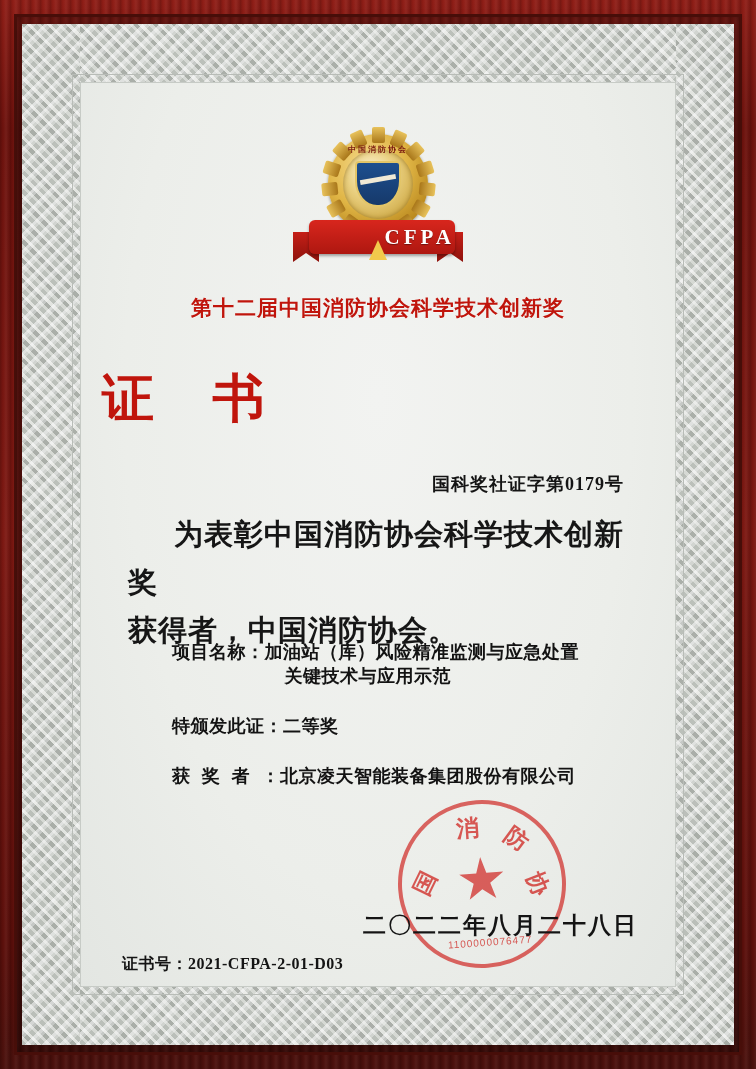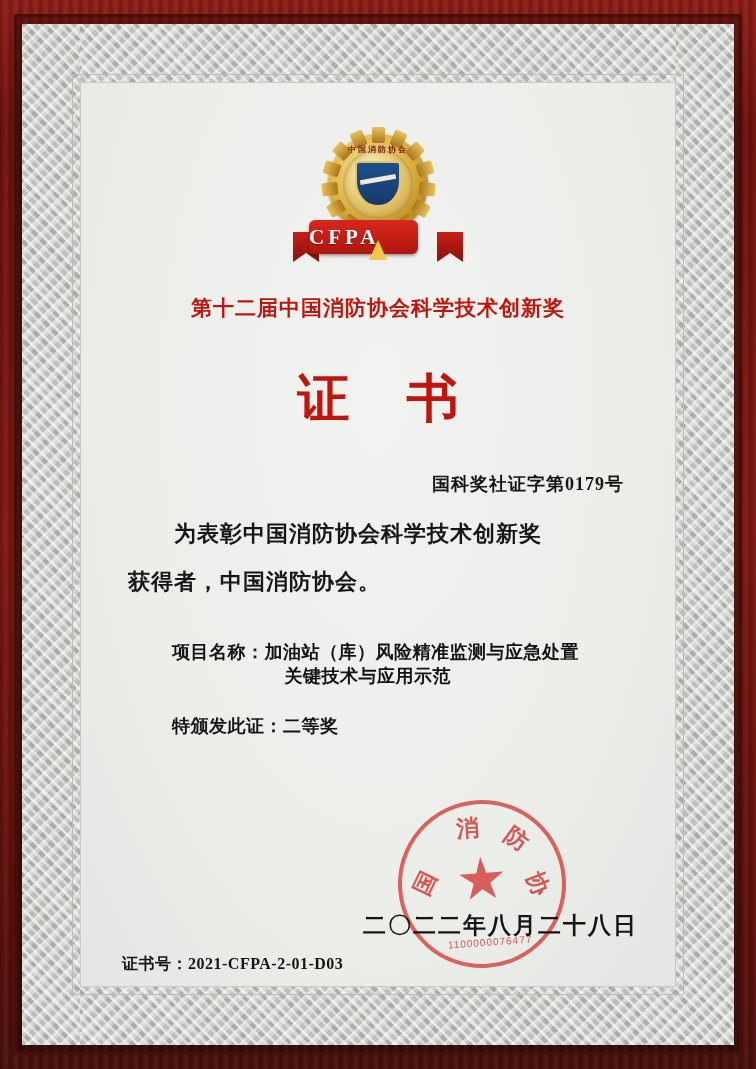--- a/index.html
+++ b/index.html
@@ -162,28 +162,28 @@
     font-size: 8px;
     letter-spacing: 2px;
     color: #7a1a10;
     font-weight: bold;
     font-family: "Liberation Sans", "DejaVu Sans", sans-serif;
   }
   .emblem-ribbon {
     position: absolute;
     left: 16px;
     top: 86px;
-    width: 109px;
+    width: 146px;
     height: 34px;
     background: linear-gradient(180deg, #d8261d 0%, #ae1710 100%);
     border-radius: 6px;
     box-shadow: 0 2px 3px rgba(0,0,0,0.35);
     display: flex;
     align-items: center;
-    justify-content: flex-start;
+    justify-content: flex-end;
   }
   .emblem-ribbon span {
     color: #fff;
     font-weight: bold;
     font-size: 21px;
     letter-spacing: 4px;
     font-family: "Liberation Serif", serif;
     text-shadow: 0 1px 1px rgba(0,0,0,0.4);
   }
   .ribbon-tail-l, .ribbon-tail-r {
@@ -214,45 +214,44 @@
     font-size: 21px;
     font-weight: bold;
     letter-spacing: 1px;
     font-family: "DejaVu Serif", "Liberation Serif", serif;
     text-shadow: 0 1px 0 rgba(255,255,255,0.4);
   }
   .sub-title {
     position: absolute;
     left: 0; right: 0;
     top: 282px;
-    text-align: center;
     color: #c0150c;
     font-size: 52px;
     font-weight: bold;
     letter-spacing: 22px;
     text-indent: 22px;
-    font-family: Liberation Serif, serif;
+    font-family: Liberation Sans, sans-serif;
   }
 
   .cert-no-line {
     position: absolute;
     right: 52px;
     top: 390px;
     font-size: 18px;
     font-weight: bold;
     color: #141414;
     letter-spacing: 1px;
   }
 
   .body-para {
     position: absolute;
     left: 48px;
     right: 42px;
     top: 428px;
-    font-size: 22px;
+    font-size: 29px;
     line-height: 48px;
     color: #161616;
     font-weight: bold;
     letter-spacing: 1px;
   }
   .body-para .l1 { display: block; text-indent: 46px; }
   .body-para .l2 { display: block; }
 
   .fields {
     position: absolute;
@@ -405,20 +404,24 @@
           <div class="field-label">项目名称：</div>
           <div class="field-value">
             <span>加油站（库）风险精准监测与应急处置</span>
             <span class="cont">关键技术与应用示范</span>
           </div>
         </div>
         <div class="field-row">
           <div class="field-label">特颁发此证：</div>
           <div class="field-value">二等奖</div>
         </div>
+        <div class="field-row">
+          <div class="field-label">获 奖 者 ：</div>
+          <div class="field-value">北京凌天智能装备集团股份有限公司</div>
+        </div>
       </div>
 
       <div class="seal">
         <div class="seal-star"></div>
         <div class="seal-char sc1">消</div>
         <div class="seal-char sc2">防</div>
         <div class="seal-char sc4">协</div>
         <div class="seal-char sc3">国</div>
         <div class="seal-serial">1100000076477</div>
       </div>

